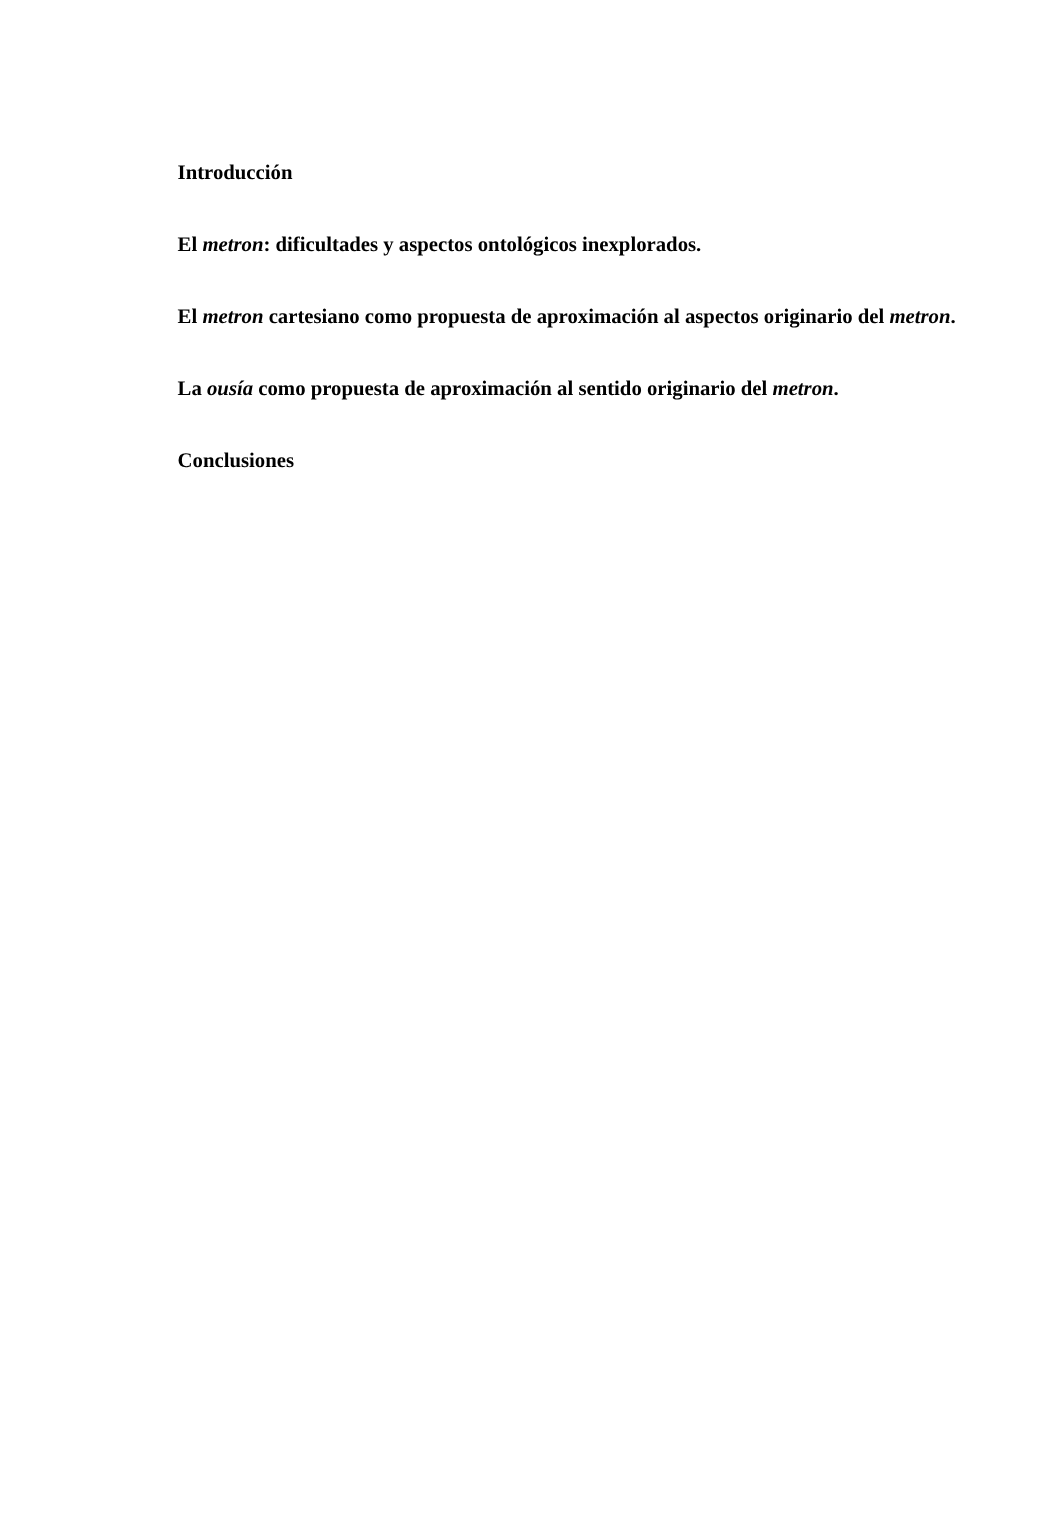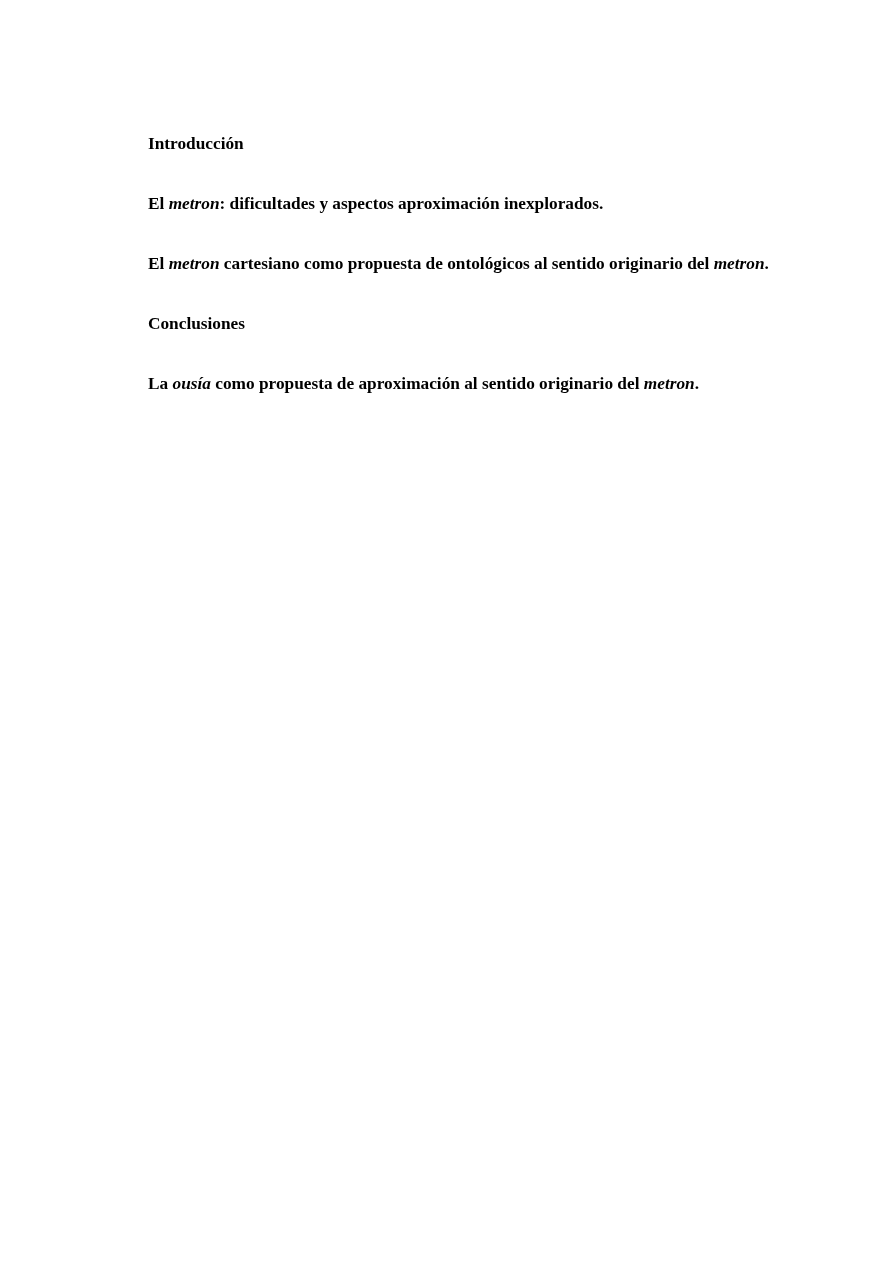--- a/index.html
+++ b/index.html
@@ -23,25 +23,25 @@
 </style>
 </head>
 <body>
 
 <div class="page">
   <ul class="toc">
     <li class="toc-item">
       <span>Introducción</span>
     </li>
     <li class="toc-item">
-      <span>El </span><em>metron</em><span>: dificultades y aspectos aproximación inexplorados.</span>
+      <span>El </span><em>metron</em><span>: dificultades y aspectos ontológicos inexplorados.</span>
     </li>
     <li class="toc-item">
-      <span>El </span><em>metron</em><span> cartesiano como propuesta de ontológicos al sentido originario del </span><em>metron</em><span>.</span>
+      <span>El </span><em>metron</em><span> cartesiano como propuesta de aproximación al aspectos originario del </span><em>metron</em><span>.</span>
+    </li>
+    <li class="toc-item">
+      <span>La </span><em>ousía</em><span> como propuesta de aproximación al sentido originario del </span><em>metron</em><span>.</span>
     </li>
     <li class="toc-item">
       <span>Conclusiones</span>
-    </li>
-    <li class="toc-item">
-      <span>La </span><em>ousía</em><span> como propuesta de aproximación al sentido originario del </span><em>metron</em><span>.</span>
     </li>
   </ul>
 </div>
 
 </body></html>

